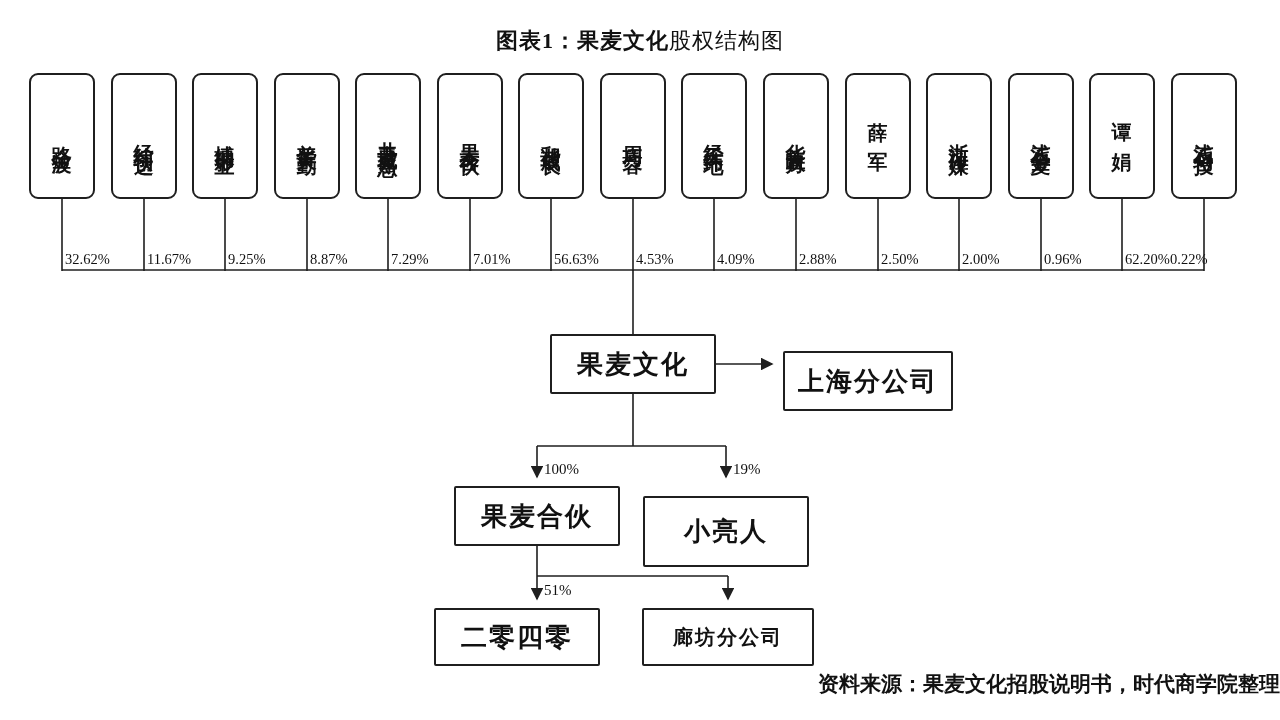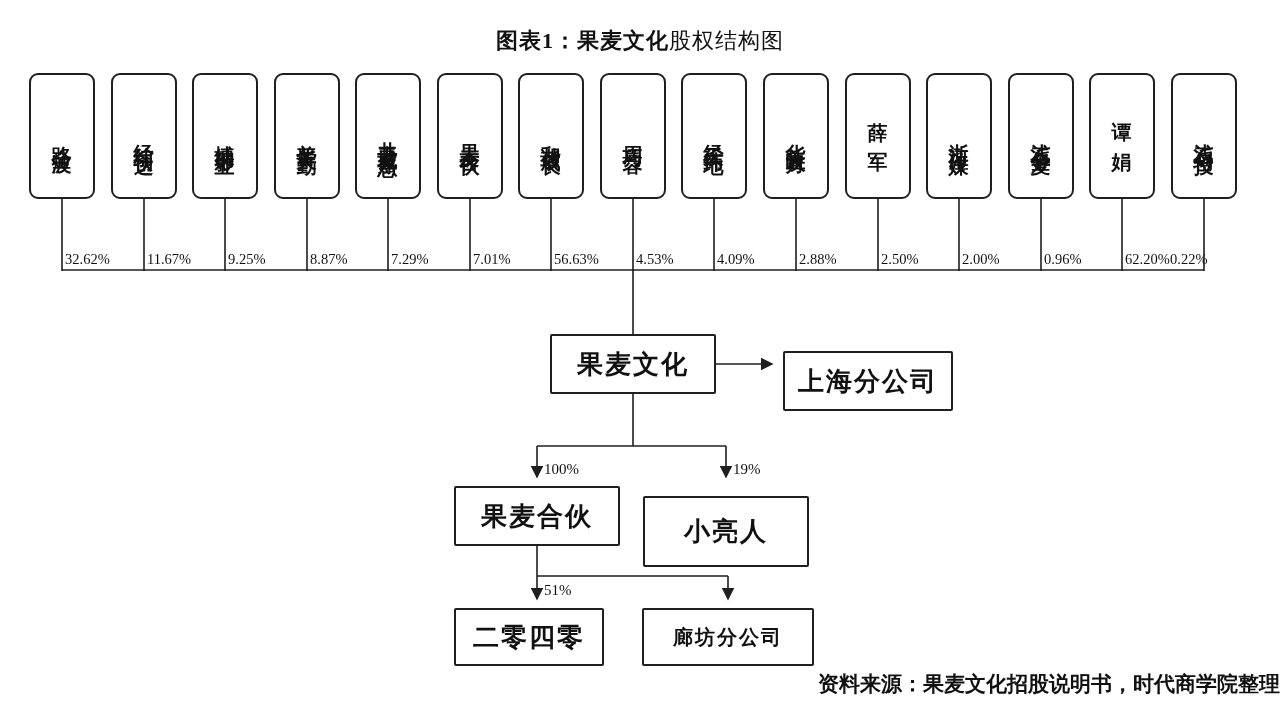--- a/index.html
+++ b/index.html
@@ -137,18 +137,18 @@
   <div class="node" style="left:783px; top:351px; width:170px; height:60px">上海分公司</div>
 
   <div class="mini-pct" style="left:544px; top:461px">100%</div>
   <div class="mini-pct" style="left:733px; top:461px">19%</div>
 
   <div class="node" style="left:454px; top:486px; width:166px; height:60px">果麦合伙</div>
   <div class="node" style="left:643px; top:496px; width:166px; height:71px">小亮人</div>
 
   <div class="mini-pct" style="left:544px; top:582px">51%</div>
 
-  <div class="node" style="left:454px; top:608px; width:150px; height:58px">二零四零</div>
+  <div class="node" style="left:434px; top:608px; width:166px; height:58px">二零四零</div>
   <div class="node" style="left:642px; top:608px; width:172px; height:58px; font-size:20px">廊坊分公司</div>
 
   <div class="source">资料来源：果麦文化招股说明书，时代商学院整理</div>
 
 </div>
 
 </body></html>

